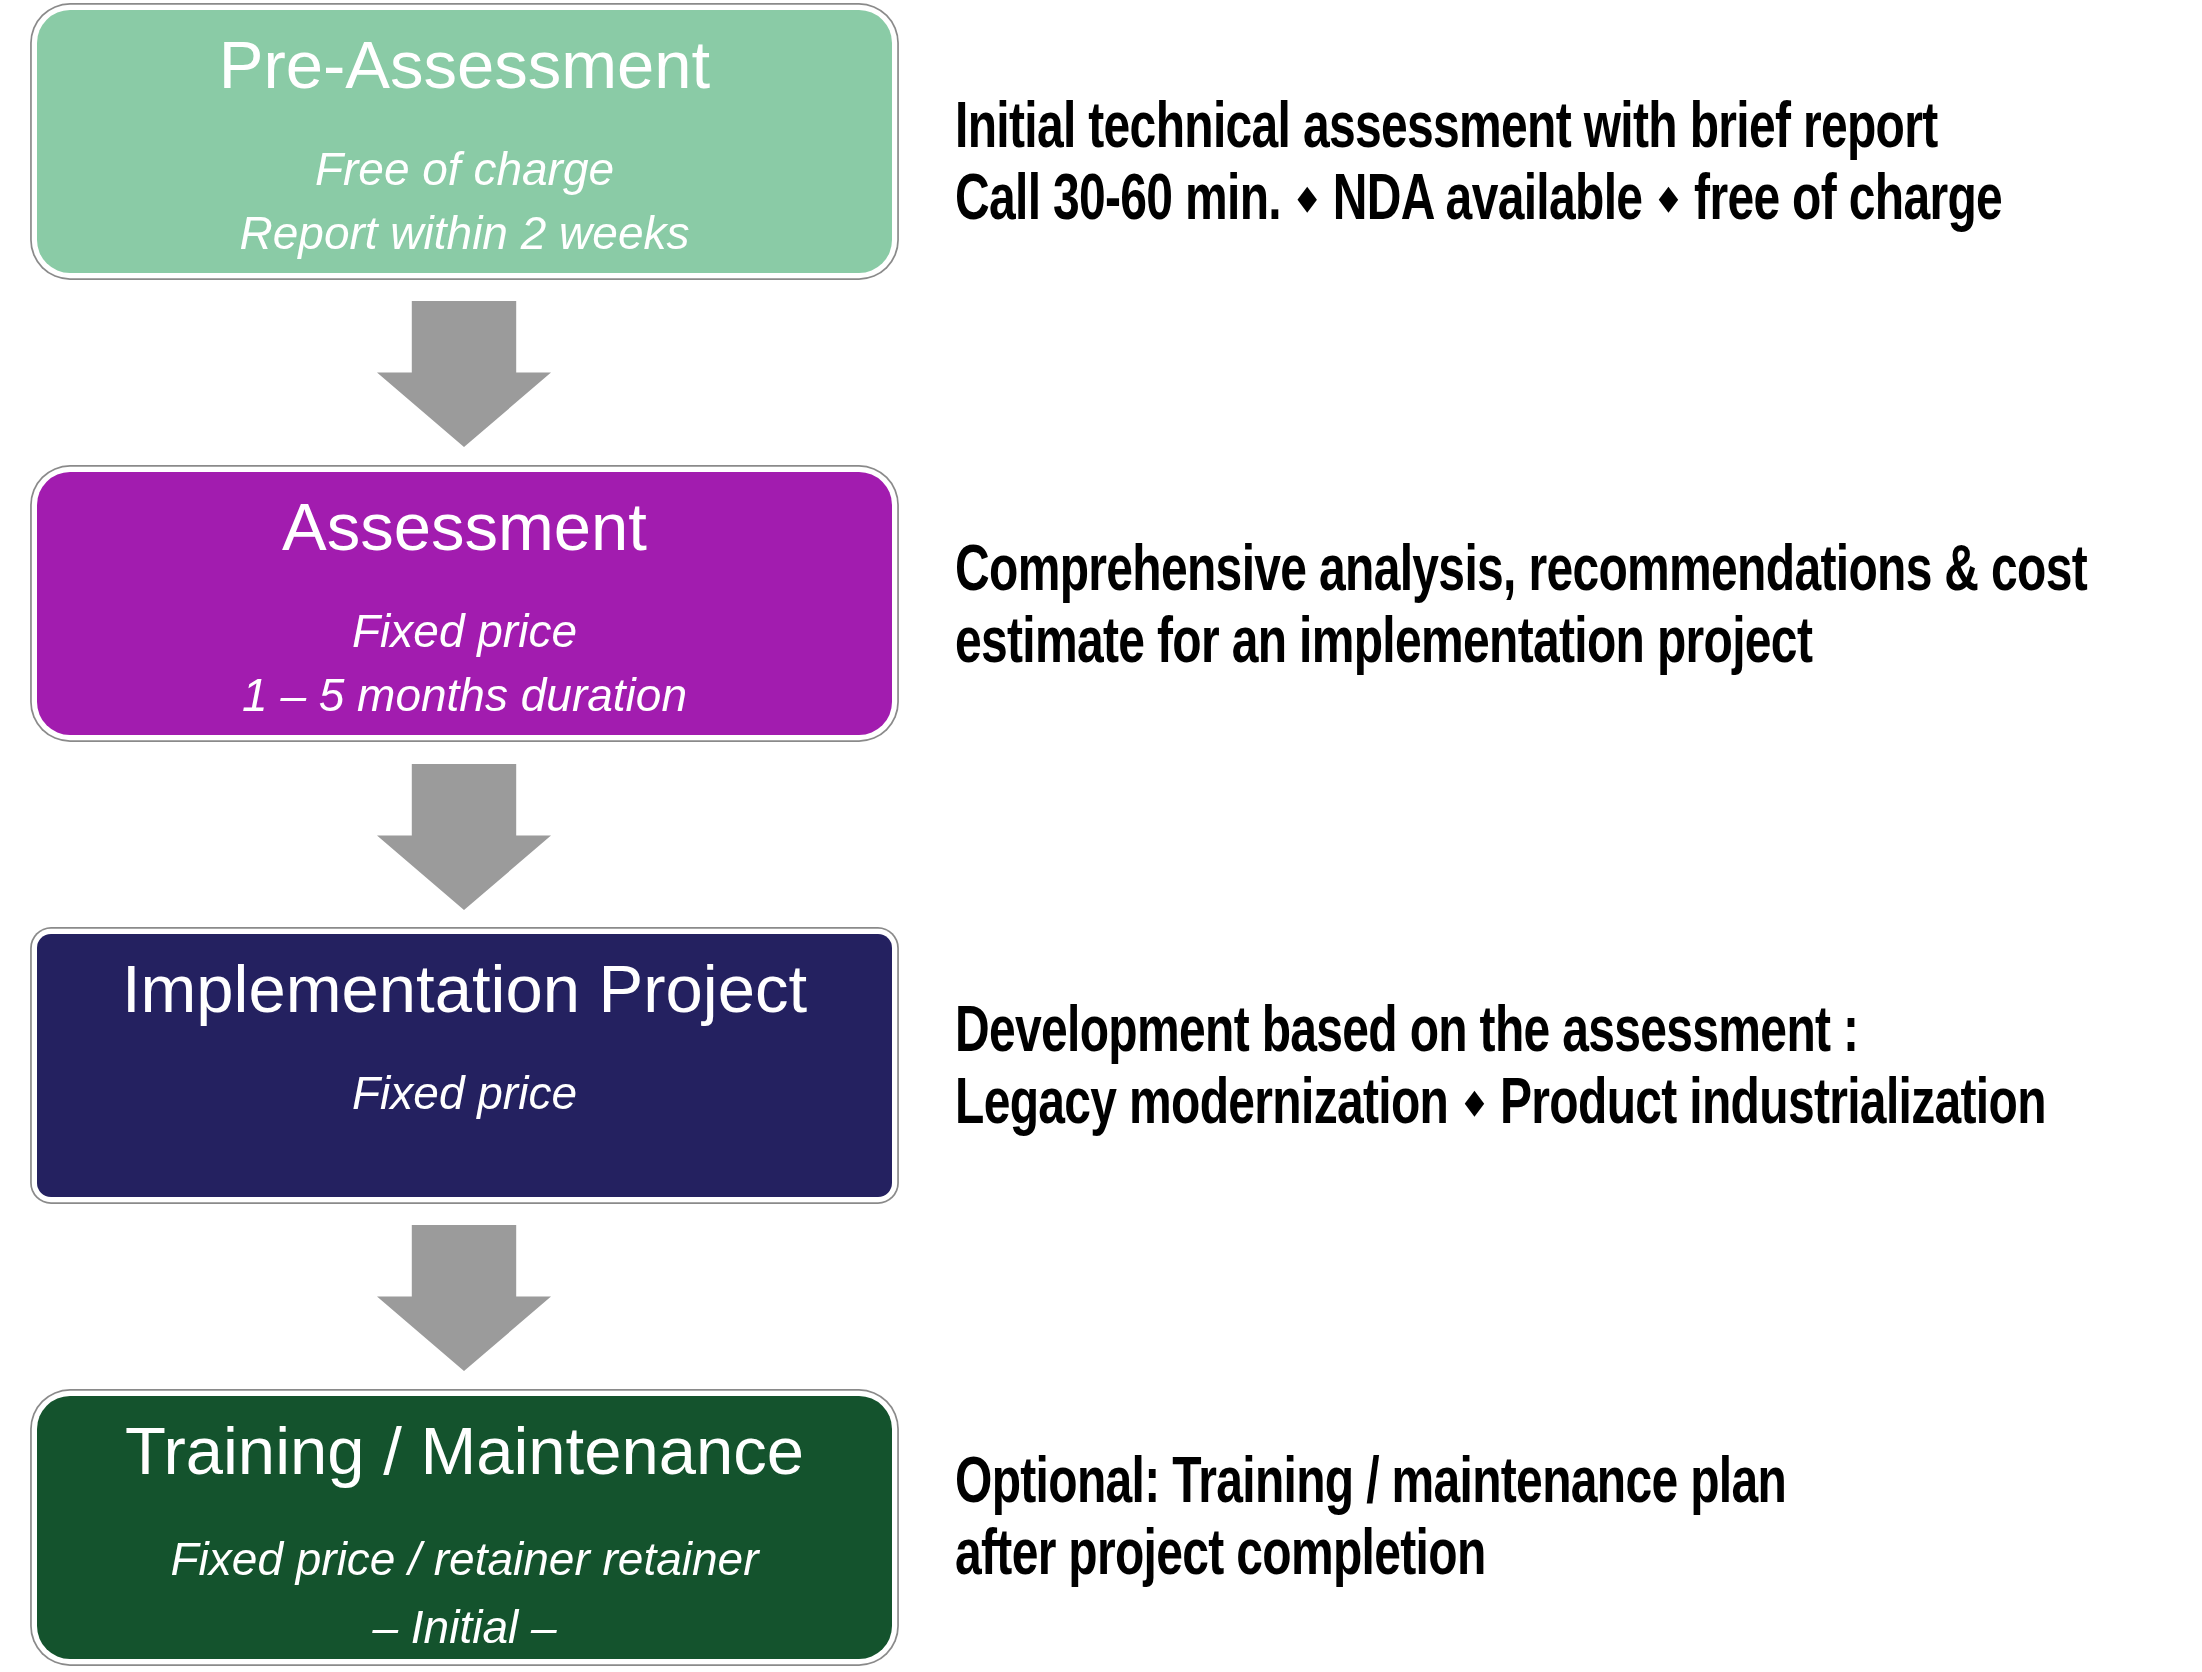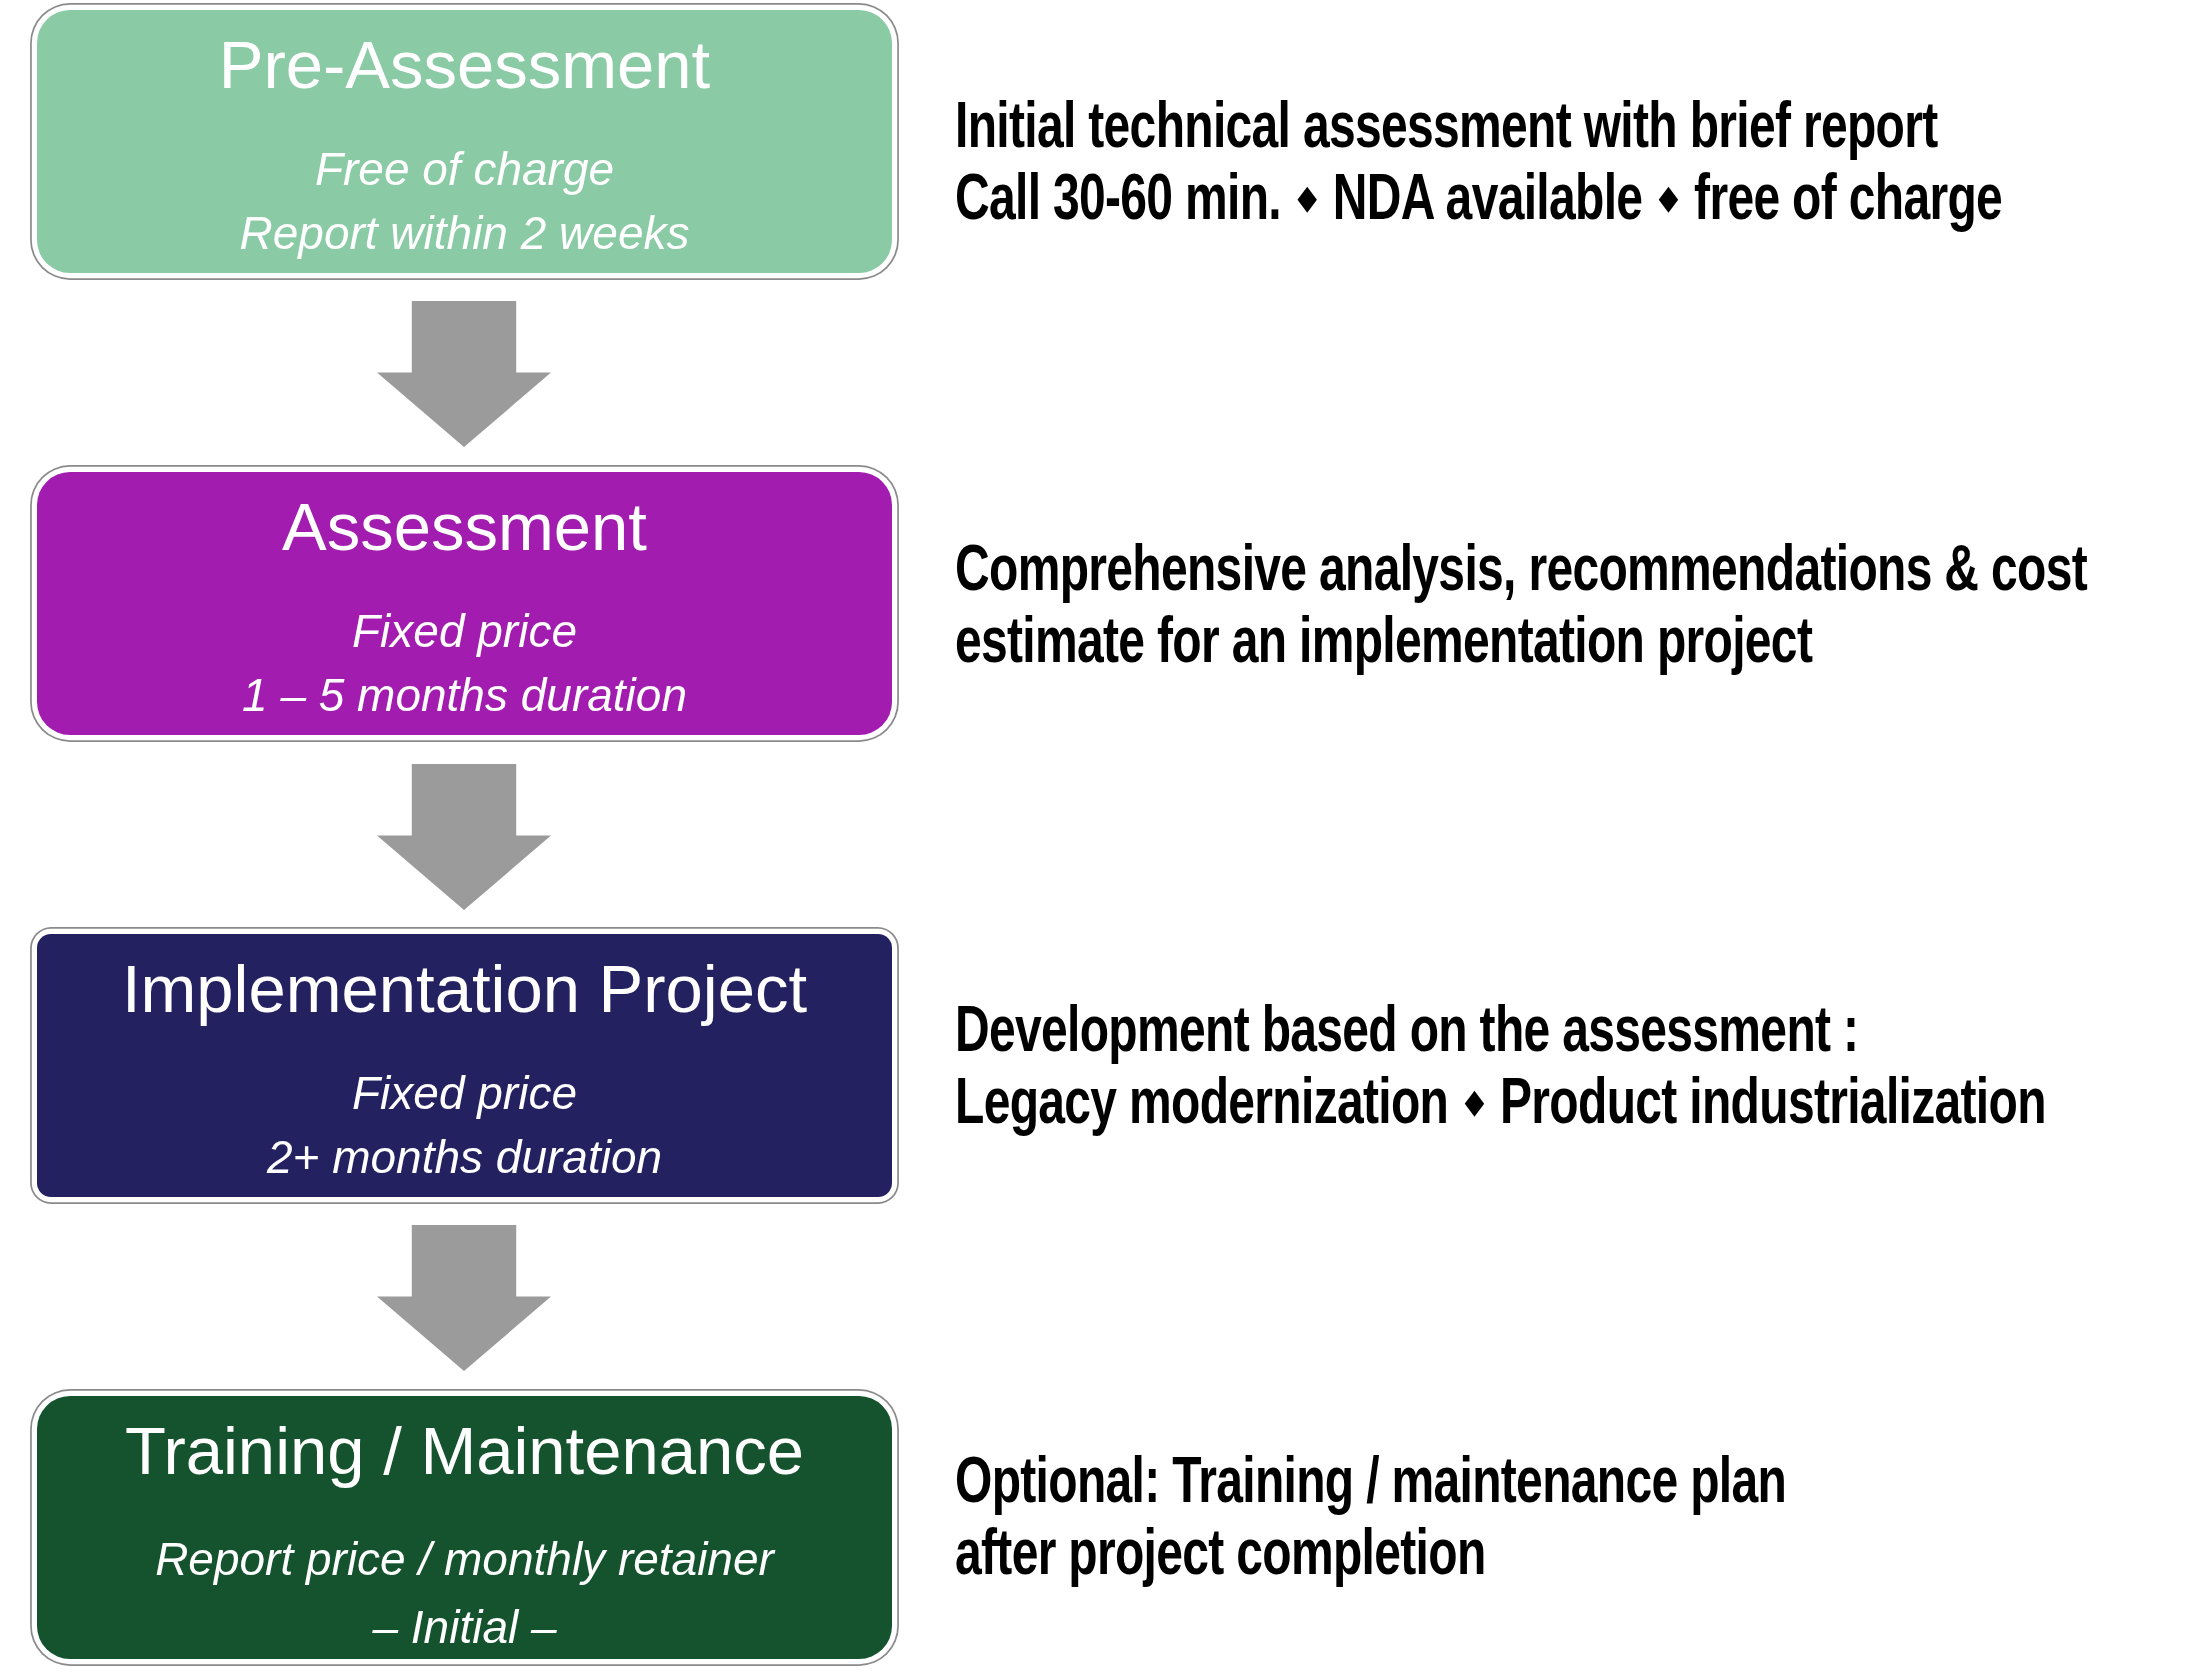--- a/index.html
+++ b/index.html
@@ -82,32 +82,31 @@
   <div class="desc d2">
     <span class="desc-line">Comprehensive analysis, recommendations &amp; cost</span>
     <span class="desc-line">estimate for an implementation project</span>
   </div>
 
   <div class="arrow a2" style="background: rgb(155, 155, 155);"></div>
 
   <div class="box b3" style="background: rgb(36, 33, 96);">
     <div class="box-title">Implementation Project</div>
     <div class="box-sub">Fixed price</div>
-    <div class="box-sub">2+ months duration</div>
   </div>
   <div class="desc d3">
     <span class="desc-line">Development based on the assessment :</span>
     <span class="desc-line">Legacy modernization <span class="dia">◆</span> Product industrialization</span>
   </div>
 
   <div class="arrow a3" style="background: rgb(155, 155, 155);"></div>
 
   <div class="box b4" style="background: #14532d; justify-content: space-between;">
     <div class="box-title">Training / Maintenance</div>
-    <div class="box-sub">Report price / monthly retainer</div>
+    <div class="box-sub">Fixed price / retainer retainer</div>
     <div class="box-sub">– Initial –</div>
   </div>
   <div class="desc d4">
     <span class="desc-line">Optional: Training / maintenance plan</span>
     <span class="desc-line">after project completion</span>
   </div>
 
 </div>
 
 

